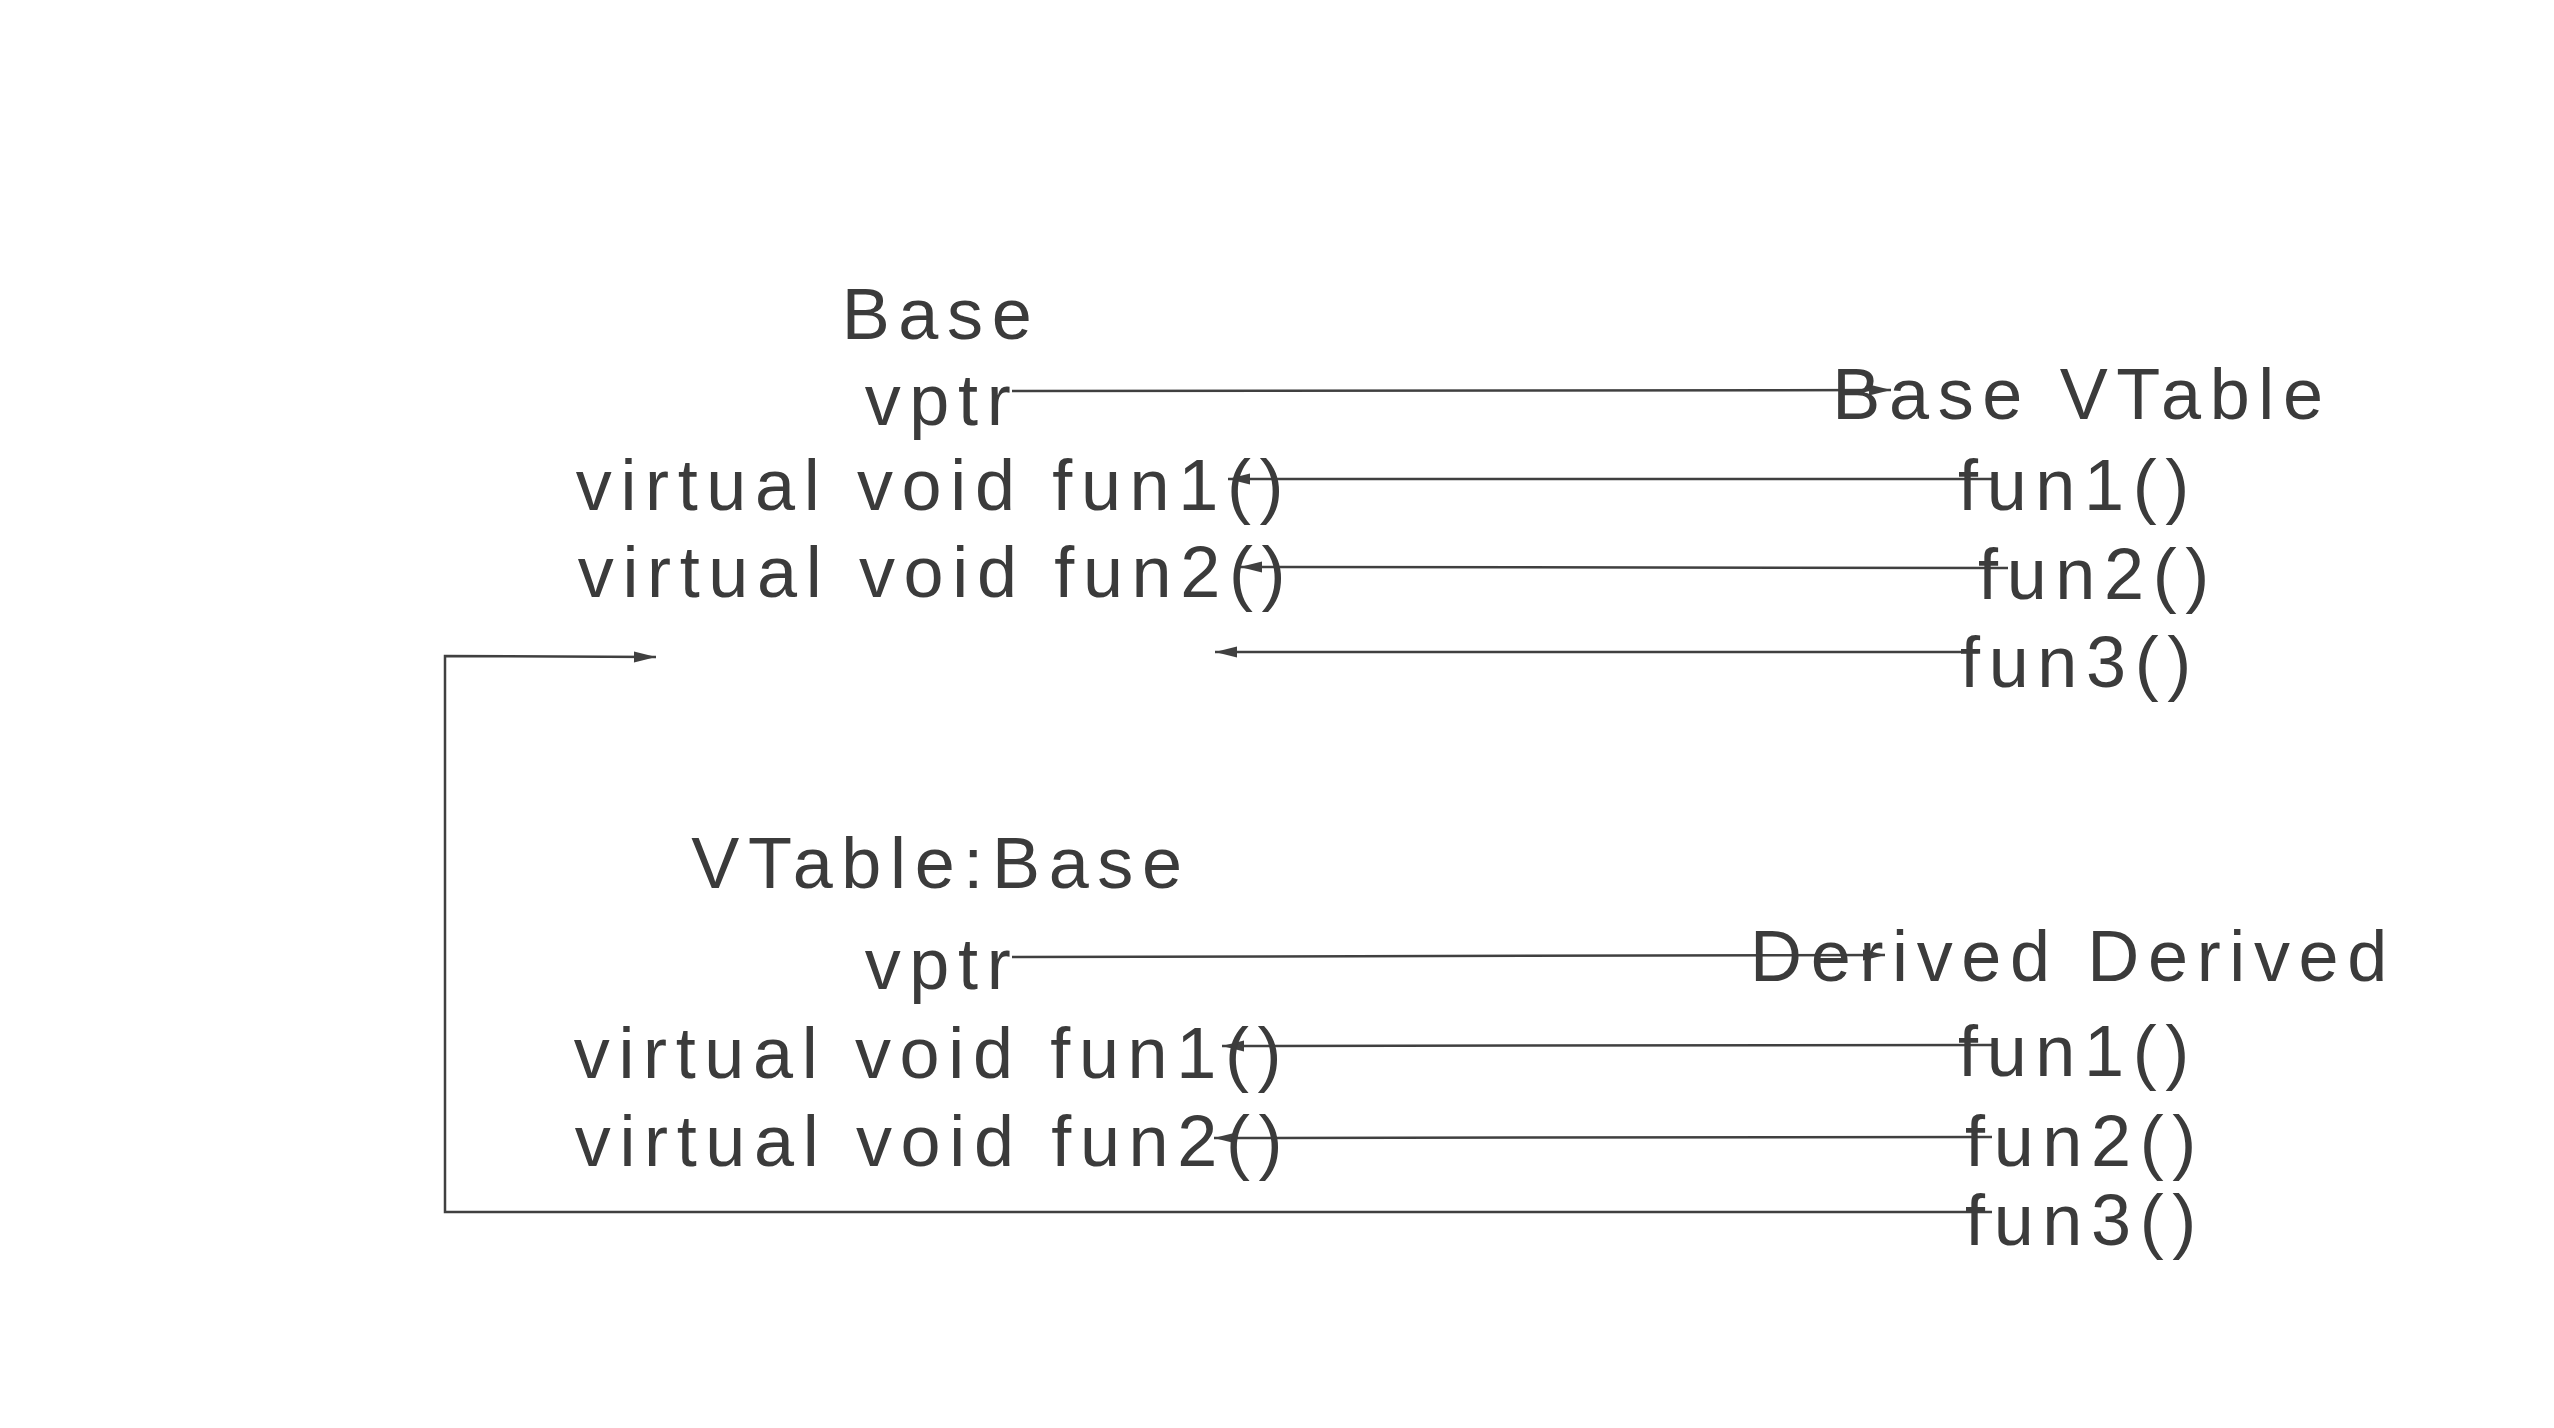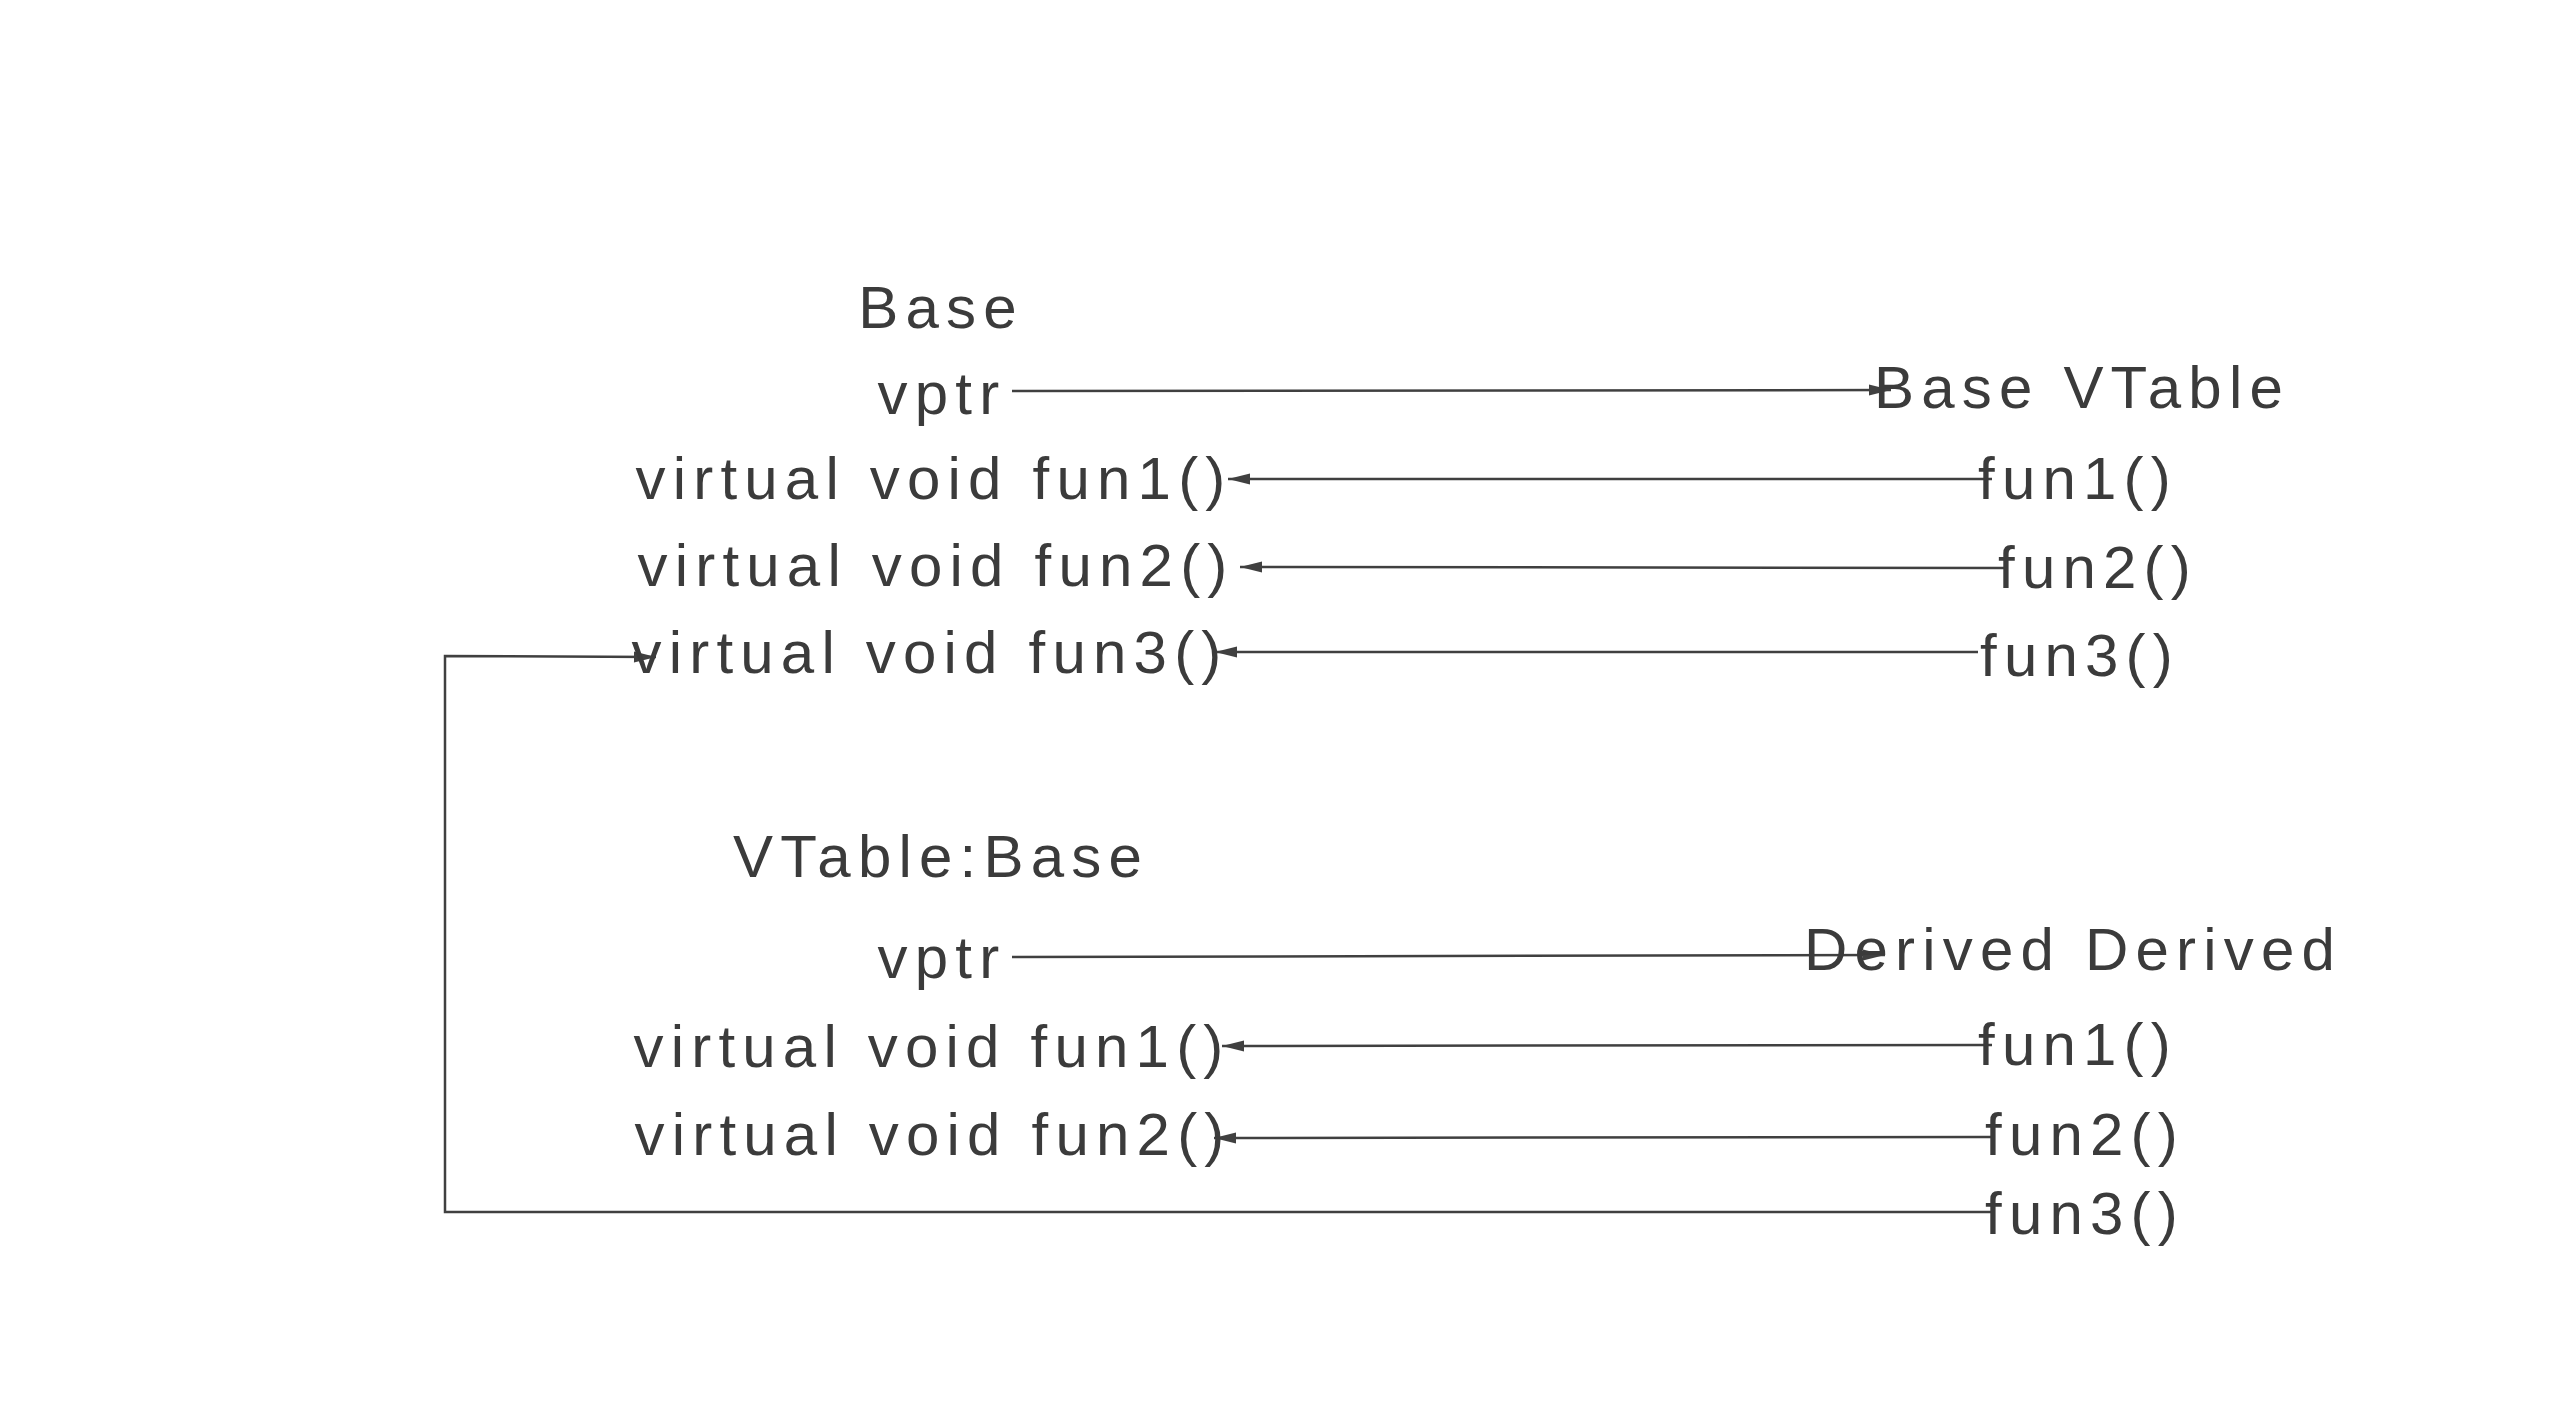--- a/index.html
+++ b/index.html
@@ -24,21 +24,21 @@
     width: 2554px; height: 1428px;
   }
   .connector {
     stroke: var(--line-color);
     stroke-width: 2.5;
     fill: none;
   }
   .arrowhead { fill: var(--line-color); }
   .t {
     position: absolute;
-    font-size: 60px;
+    font-size: 72px;
     line-height: 1;
     letter-spacing: 0.12em;
     white-space: nowrap;
     transform: translateX(-50%);
     color: var(--text-color);
   }
 </style>
 </head>
 <body>
 
@@ -58,21 +58,20 @@
     <path class="connector" marker-end="url(#arr)" d="M 1012 957 L 1885 955"></path>
     <path class="connector" marker-end="url(#arr)" d="M 1992 1045 L 1222 1046"></path>
     <path class="connector" marker-end="url(#arr)" d="M 1992 1137 L 1214 1138"></path>
     <path class="connector" marker-end="url(#arr)" d="M 1992 1212 L 445 1212 L 445 656 L 656 657"></path>
   </svg>
 
   <span class="t" style="left:941px;  top:278px;">Base</span>
   <span class="t" style="left:942px;  top:364px;">vptr</span>
   <span class="t" style="left:934px;  top:449px;">virtual void fun1()</span>
   <span class="t" style="left:936px;  top:536px;">virtual void fun2()</span>
-  <span class="t" style="left:930px;  top:623px;">virtual void fun3()</span>
 
   <span class="t" style="left:2082px; top:358px;">Base VTable</span>
   <span class="t" style="left:2078px; top:449px;">fun1()</span>
   <span class="t" style="left:2098px; top:538px;">fun2()</span>
   <span class="t" style="left:2080px; top:626px;">fun3()</span>
 
   <span class="t" style="left:941px;  top:827px;">VTable:Base</span>
   <span class="t" style="left:942px;  top:928px;">vptr</span>
   <span class="t" style="left:932px;  top:1017px;">virtual void fun1()</span>
   <span class="t" style="left:933px;  top:1105px;">virtual void fun2()</span>

